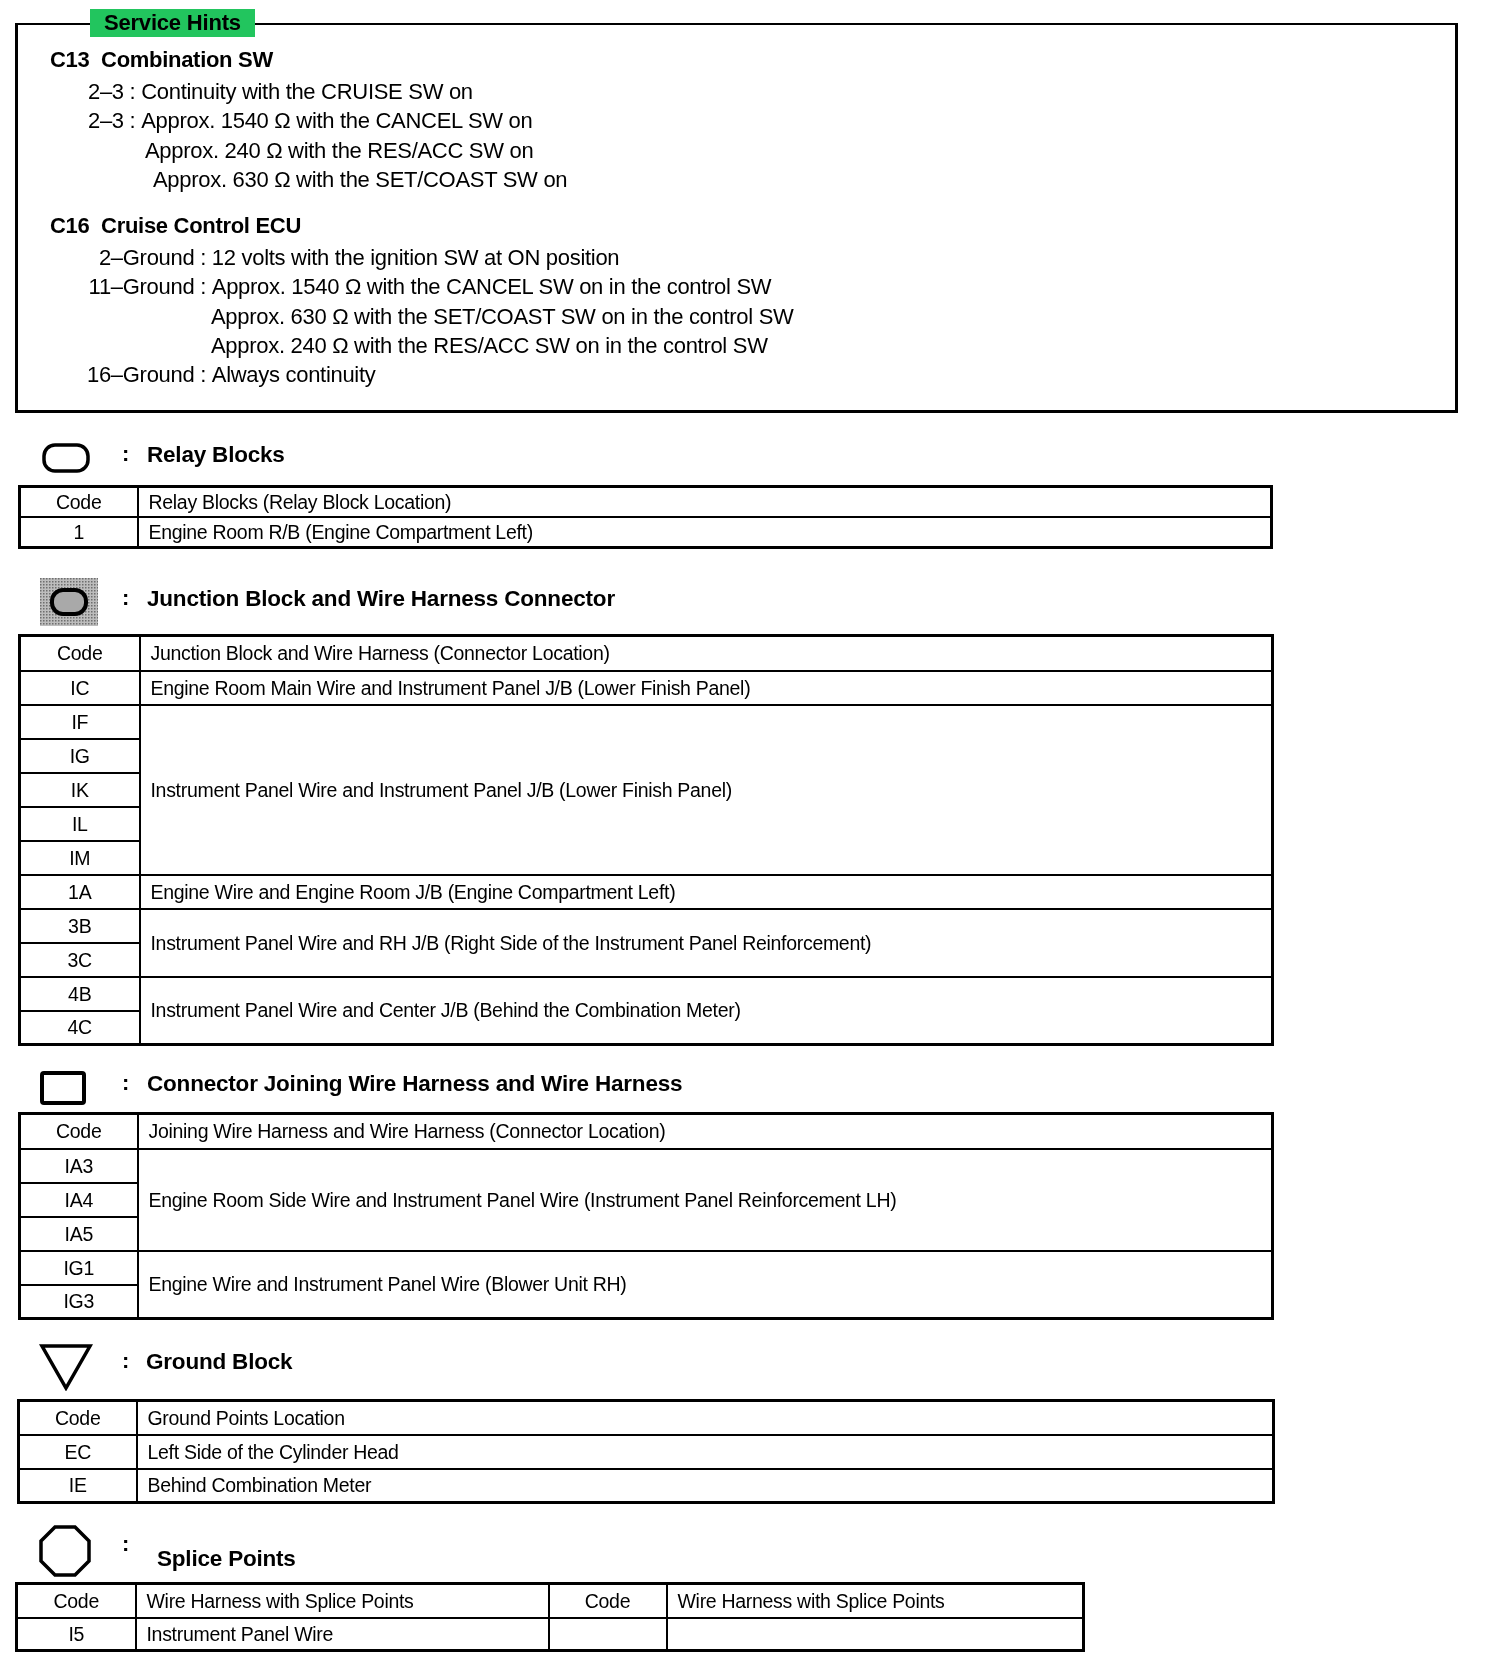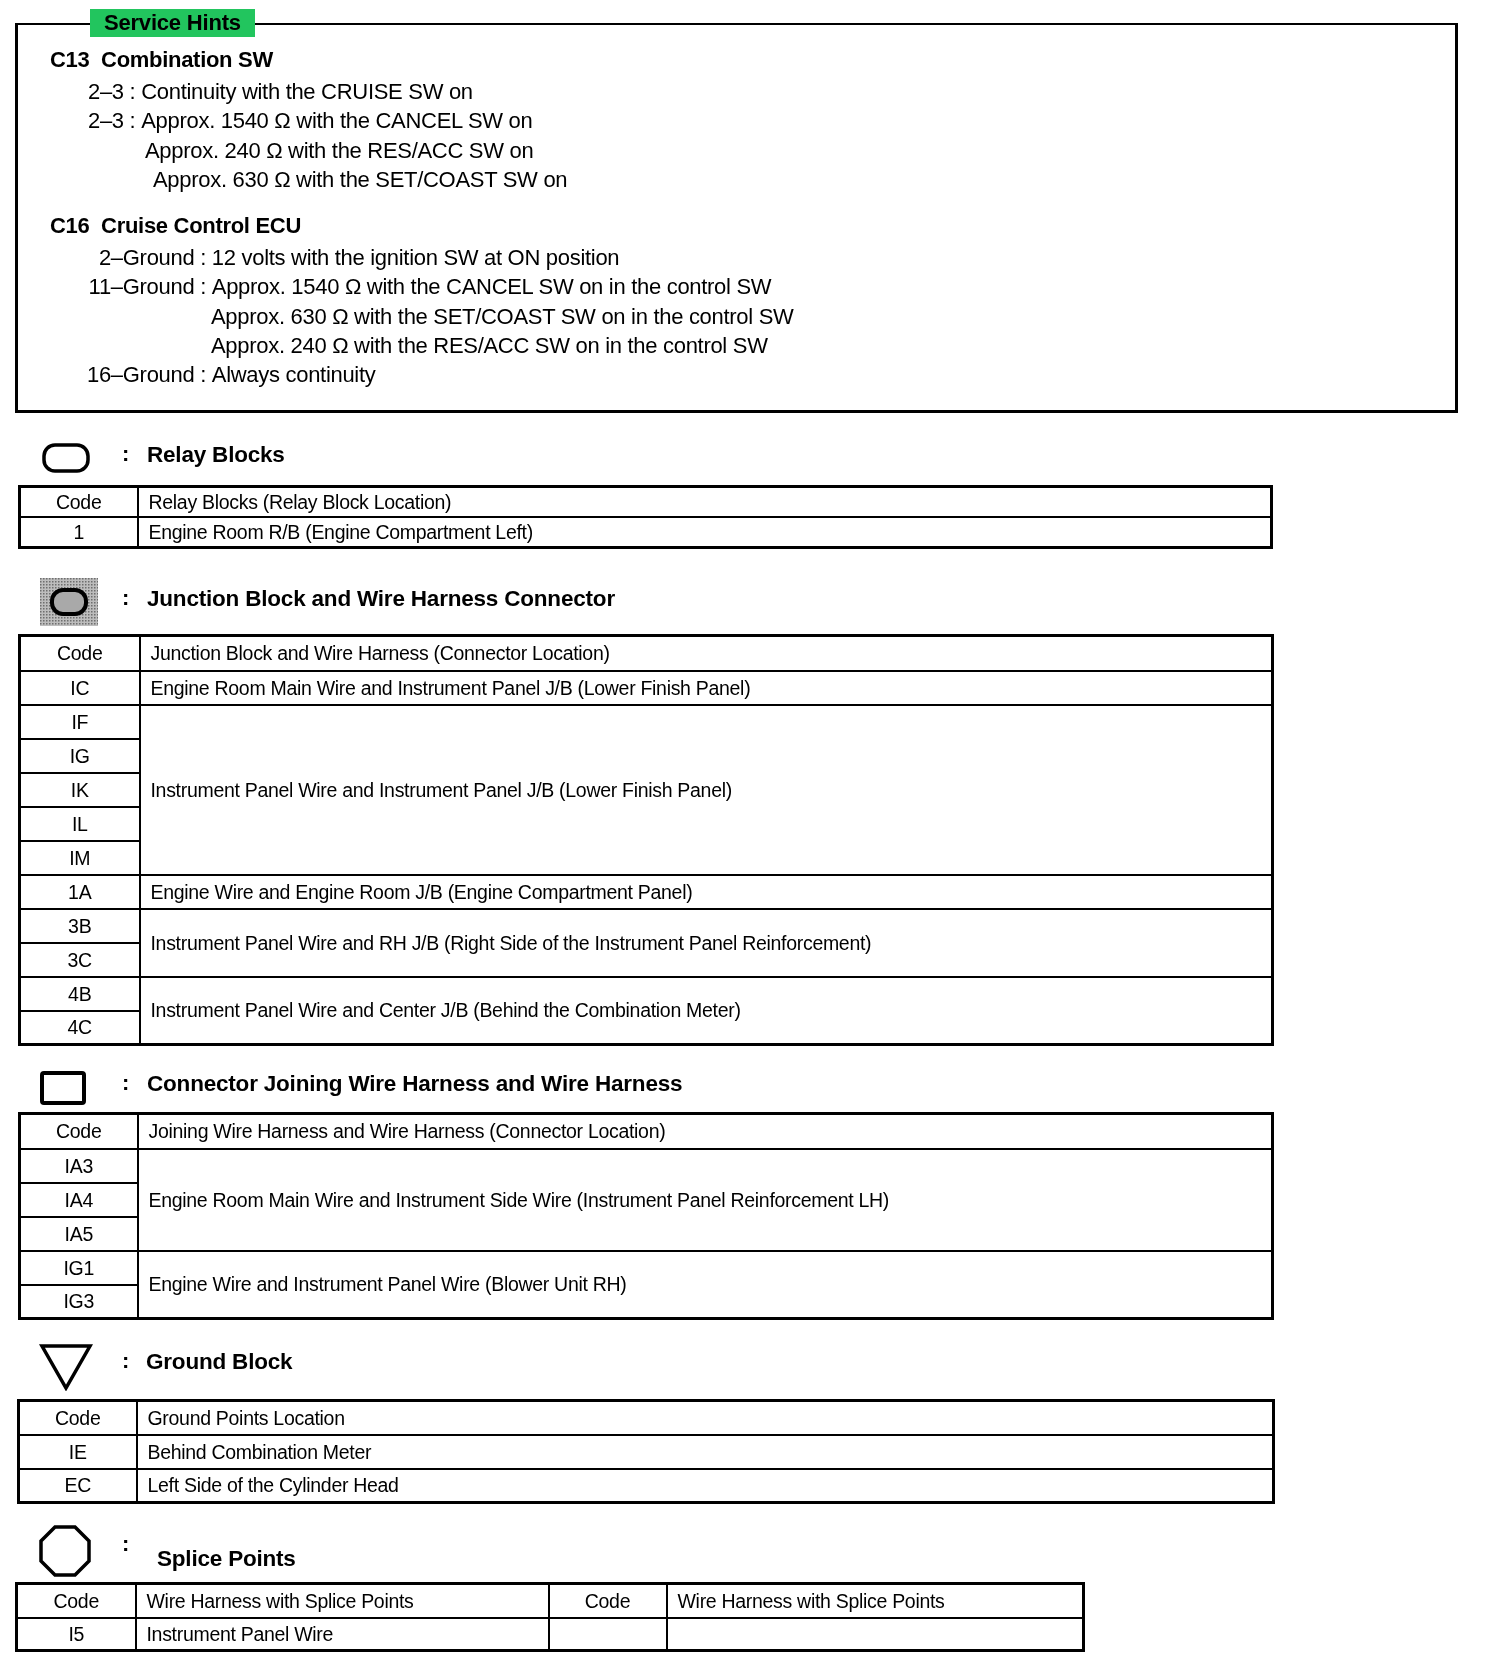--- a/index.html
+++ b/index.html
@@ -162,21 +162,21 @@
         <td class="code" style="height:34px;">IK</td>
       </tr>
   <tr>
         <td class="code" style="height:34px;">IL</td>
       </tr>
   <tr>
         <td class="code" style="height:34px;">IM</td>
       </tr>
   <tr>
     <td class="code" style="height:34px;">1A</td>
-    <td style="height:34px;">Engine Wire and Engine Room J/B (Engine Compartment Panel)</td>
+    <td style="height:34px;">Engine Wire and Engine Room J/B (Engine Compartment Left)</td>
   </tr>
   <tr>
     <td class="code" style="height:34px;">3B</td>
     <td rowspan="2">Instrument Panel Wire and RH J/B (Right Side of the Instrument Panel Reinforcement)</td>
   </tr>
   <tr>
         <td class="code" style="height:34px;">3C</td>
       </tr>
   <tr>
     <td class="code" style="height:34px;">4B</td>
@@ -200,21 +200,21 @@
       <col style="width:118px">
       <col>
     </colgroup>
   <tbody>
       <tr>
     <td class="code" style="height:35px;">Code</td>
     <td style="height:35px;">Joining Wire Harness and Wire Harness (Connector Location)</td>
   </tr>
   <tr>
     <td class="code" style="height:34px;">IA3</td>
-    <td rowspan="3">Engine Room Main Wire and Instrument Side Wire (Instrument Panel Reinforcement LH)</td>
+    <td rowspan="3">Engine Room Side Wire and Instrument Panel Wire (Instrument Panel Reinforcement LH)</td>
   </tr>
   <tr>
         <td class="code" style="height:34px;">IA4</td>
       </tr>
   <tr>
         <td class="code" style="height:34px;">IA5</td>
       </tr>
   <tr>
     <td class="code" style="height:34px;">IG1</td>
     <td rowspan="2">Engine Wire and Instrument Panel Wire (Blower Unit RH)</td>
@@ -236,26 +236,26 @@
   <colgroup>
       <col style="width:118px">
       <col>
     </colgroup>
   <tbody>
       <tr>
     <td class="code" style="height:34px;">Code</td>
     <td style="height:34px;border-radius:12px;">Ground Points Location</td>
   </tr>
   <tr>
+    <td class="code" style="height:34px;">EC</td>
+    <td style="height:34px;">Left Side of the Cylinder Head</td>
+  </tr>
+  <tr>
     <td class="code" style="height:34px;">IE</td>
     <td style="height:34px;">Behind Combination Meter</td>
-  </tr>
-  <tr>
-    <td class="code" style="height:34px;">EC</td>
-    <td style="height:34px;">Left Side of the Cylinder Head</td>
   </tr>
 </tbody>
   </table>
 
 <div class="section-head" style="left:0; top:1526px;">
   <svg class="icon" style="left:38px; top:-2px;" width="54" height="54" viewBox="0 0 54 54">
     <polygon points="17,3 37,3 51,17 51,37 37,51 17,51 3,37 3,17" fill="none" stroke="#000" stroke-width="3.5"></polygon>
   </svg>
   <span class="colon" style="left:122px; top:5px;">:</span>
   <span class="title" style="left:145px; top:20px;margin-left:12px;">Splice Points</span>

